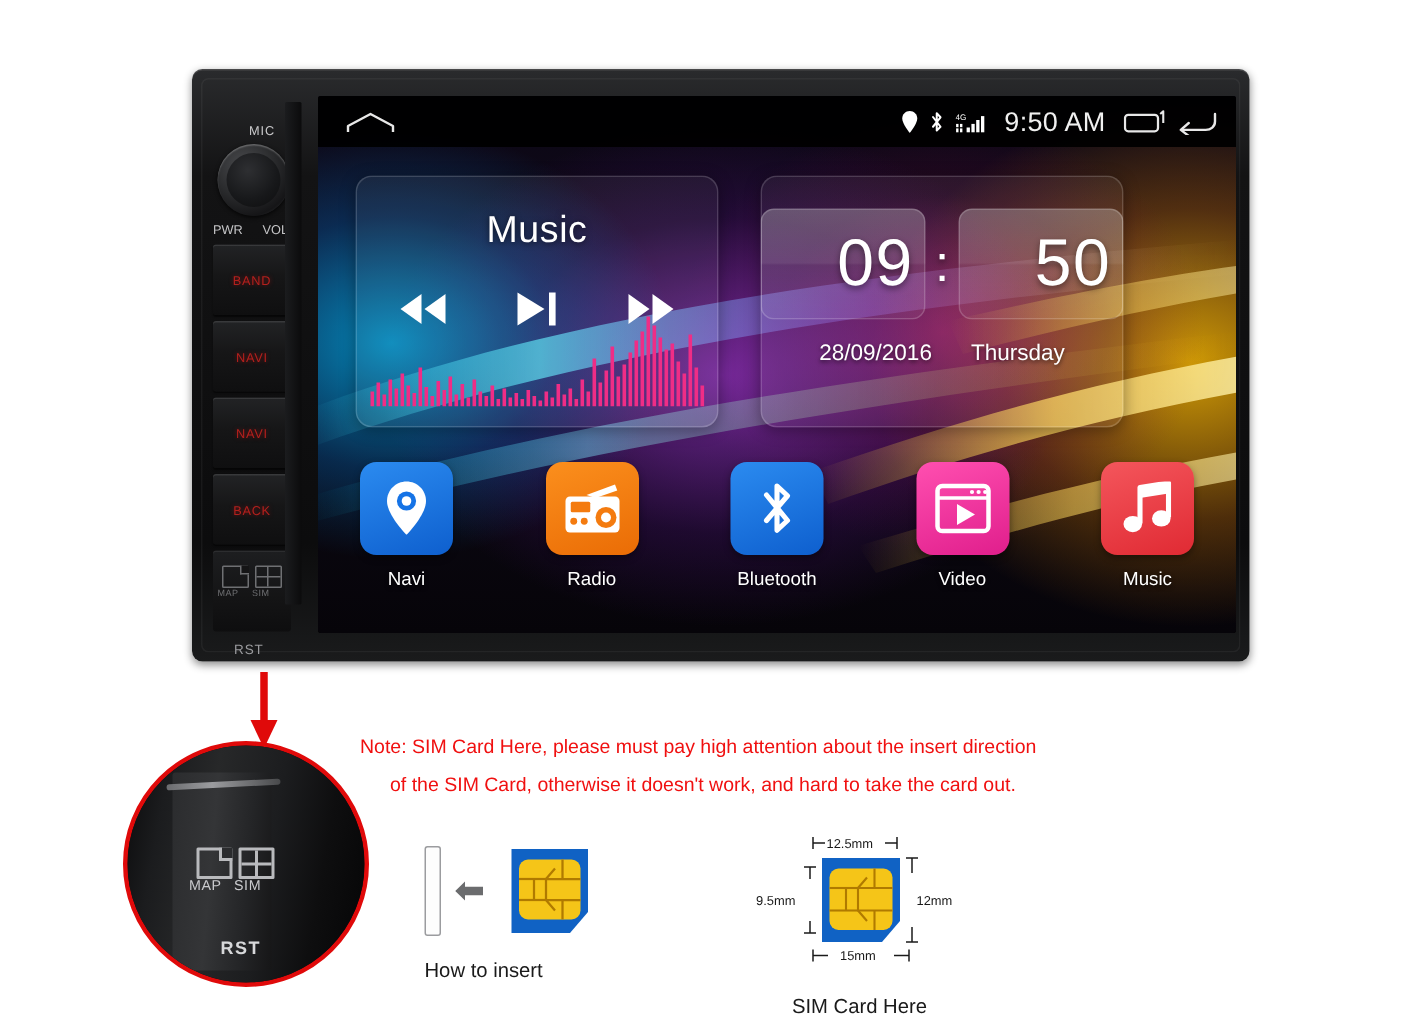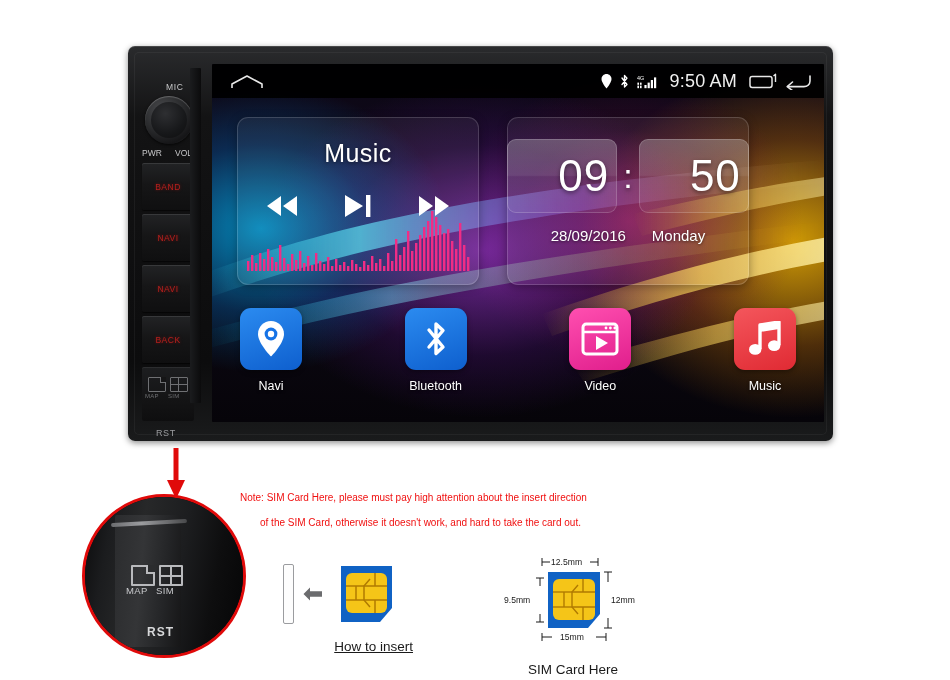--- a/index.html
+++ b/index.html
@@ -165,32 +165,32 @@
     background:
       linear-gradient(#b9babd,#b9babd) center/100% 2px no-repeat,
       linear-gradient(#b9babd,#b9babd) center/2px 100% no-repeat;}
   .co-txt{position:absolute;top:88px;font-size:9.5px;color:#c9cacd;letter-spacing:.4px;}
   #co-txt-map{left:41px;} #co-txt-sim{left:71px;}
   #co-rst{position:absolute;left:62px;top:128px;font-size:12px;color:#d7d8da;
     letter-spacing:1px;font-weight:bold;}
 
   
   #note-block{position:absolute;left:240px;top:485px;width:620px;color:#f01010;
-    font-size:10px;line-height:25px;}
+    font-size:13px;line-height:25px;}
   #note-line-1{display:block;}
   #note-line-2{display:block;margin-left:20px;}
 
   
   #insert-fig{position:absolute;left:283px;top:558px;width:152px;}
   #insert-row{position:relative;height:72px;display:flex;align-items:center;}
   #insert-slot{width:9px;height:58px;border:1px solid #9b9c9f;border-radius:2px;background:#fdfdfd;}
   #insert-arrow{margin-left:9px;}
   #insert-card{margin-left:7px;}
-  #insert-caption{margin-top:9px;text-align:right;font-size:13.5px;color:#1a1a1a;
-    width:130px;text-decoration:underline;}
+  #insert-caption{margin-top:9px;text-align:left;font-size:13.5px;color:#1a1a1a;
+    width:130px;}
 
   #size-fig{position:absolute;left:498px;top:552px;width:160px;}
   #size-caption{margin-top:6px;text-align:center;font-size:13.5px;color:#1a1a1a;width:150px;}
   .dim-lbl{font-size:8.6px;fill:#1a1a1a;font-family:"Liberation Sans",sans-serif;}
 </style>
 </head>
 <body>
 
 <div id="head-unit">
   <div id="unit-inner-bevel"></div>
@@ -369,37 +369,51 @@
     </div>
 
     <div class="widget" id="clock-widget">
       <div id="clock-flip">
         <div class="flip-card">09</div>
         <div id="flip-colon">:</div>
         <div class="flip-card">50</div>
       </div>
       <div id="clock-date-row">
         <span>28/09/2016</span>
-        <span>Monday</span>
+        <span>Thursday</span>
       </div>
     </div>
 
     <div id="app-dock">
 
       <div class="app-item">
         <div class="app-tile" style="background:linear-gradient(160deg,#2b8bf0,#0e5fce);">
           <svg width="30" height="38" viewBox="0 0 30 38">
             <path d="M15,1 C22.2,1 28,6.8 28,14 C28,23.5 15,36.5 15,36.5 C15,36.5 2,23.5 2,14 C2,6.8 7.8,1 15,1 Z" fill="#fff"></path>
             <circle cx="15" cy="14" r="6.4" fill="#1573e6"></circle>
             <circle cx="15" cy="14" r="3.2" fill="#fff"></circle>
           </svg>
         </div>
         <div class="app-label">Navi</div>
       </div>
 
+      <div class="app-item">
+        <div class="app-tile" style="background:linear-gradient(160deg,#fb8f1d,#ea6c05);">
+          <svg width="40" height="34" viewBox="0 0 40 34">
+            <path d="M16,8 L35,1 L36.5,5 L22,10 Z" fill="#fff"></path>
+            <rect x="2" y="9" width="36" height="24" rx="3" fill="#fff"></rect>
+            <rect x="5.5" y="12.5" width="13" height="7" rx="1" fill="#f47b0f"></rect>
+            <circle cx="29" cy="23" r="7" fill="#f47b0f"></circle>
+            <circle cx="29" cy="23" r="3.3" fill="#fff"></circle>
+            <circle cx="7.5" cy="25.5" r="2.3" fill="#f47b0f"></circle>
+            <circle cx="14.5" cy="25.5" r="2.3" fill="#f47b0f"></circle>
+          </svg>
+        </div>
+        <div class="app-label">Radio</div>
+      </div>
 
       <div class="app-item">
         <div class="app-tile" style="background:linear-gradient(160deg,#2b8bf0,#0e5fce);">
           <svg width="26" height="38" viewBox="0 0 26 38">
             <path d="M6,10 L20,27 L13,33.5 L13,4 L20,10.5 L6,27" fill="none" stroke="#fff" stroke-width="3.4" stroke-linejoin="round" stroke-linecap="round"></path>
           </svg>
         </div>
         <div class="app-label">Bluetooth</div>
       </div>
 

